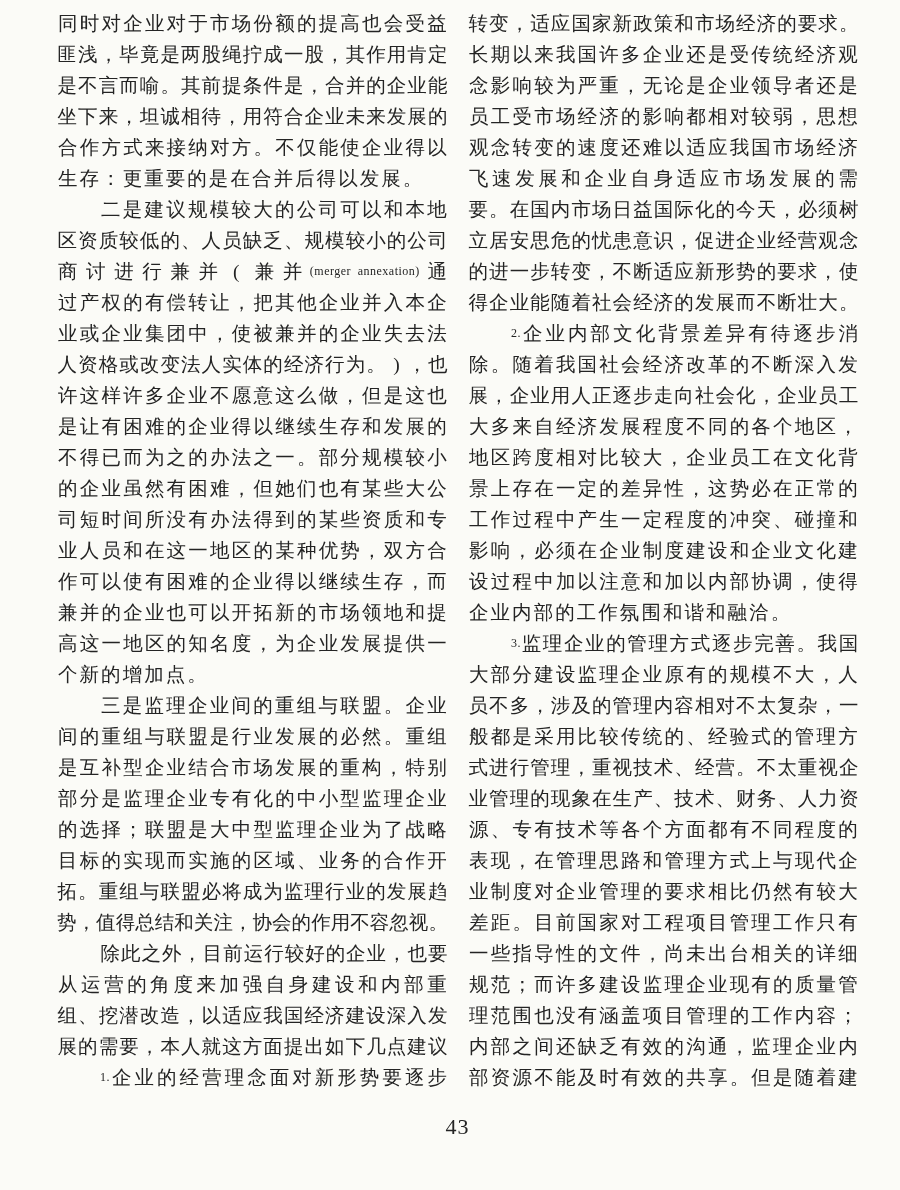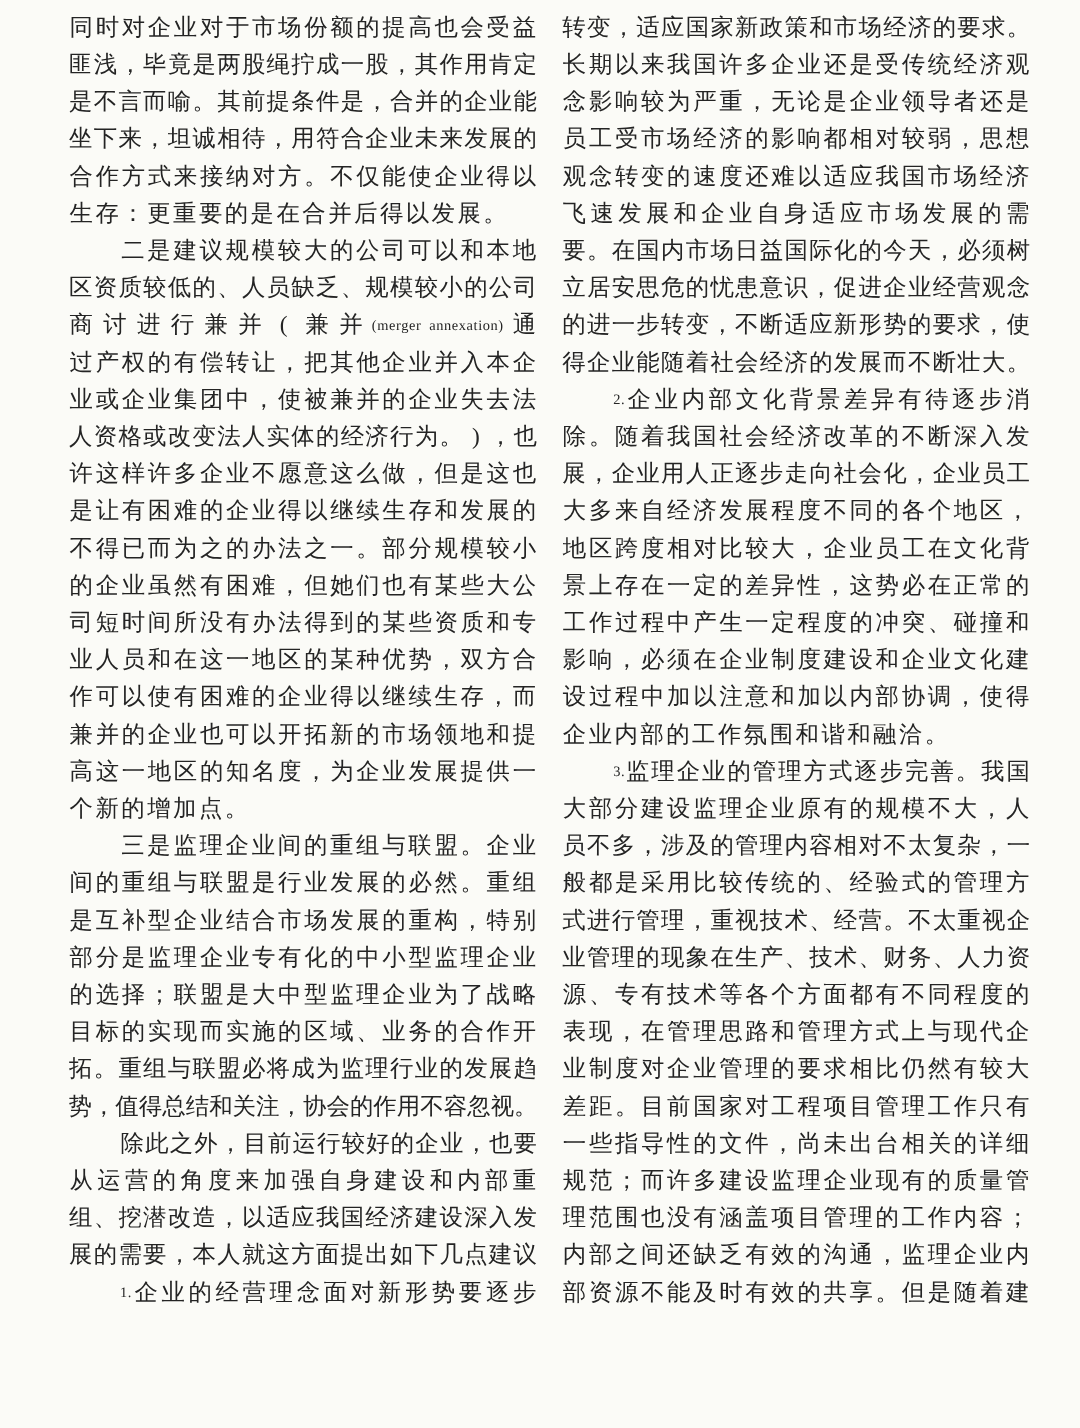--- a/index.html
+++ b/index.html
@@ -1449,13 +1449,14 @@
           <span class="tk">享</span>
           <span class="tk">。</span>
           <span class="tk">但</span>
           <span class="tk">是</span>
           <span class="tk">随</span>
           <span class="tk">着</span>
           <span class="tk">建</span>
         </div>
       </div>
   </div>
+  <div class="page-number">43</div>
 </div>
 
 </body></html>

